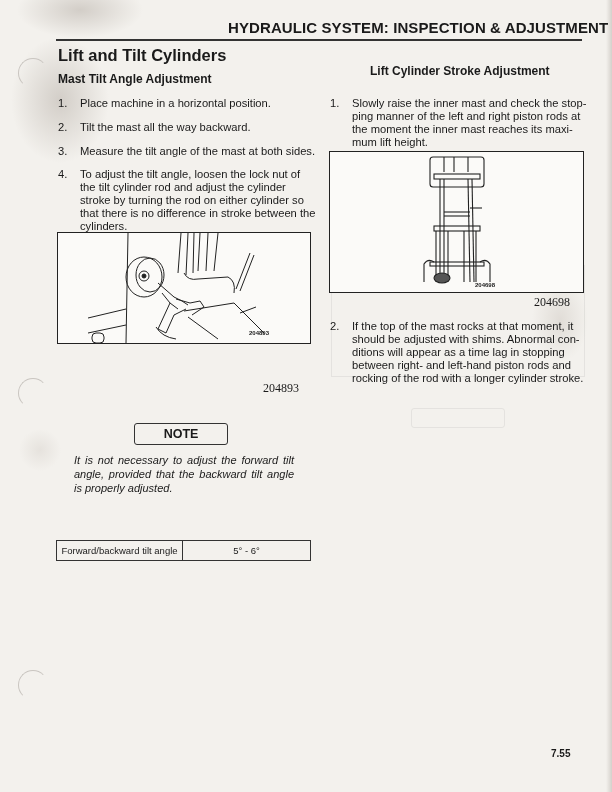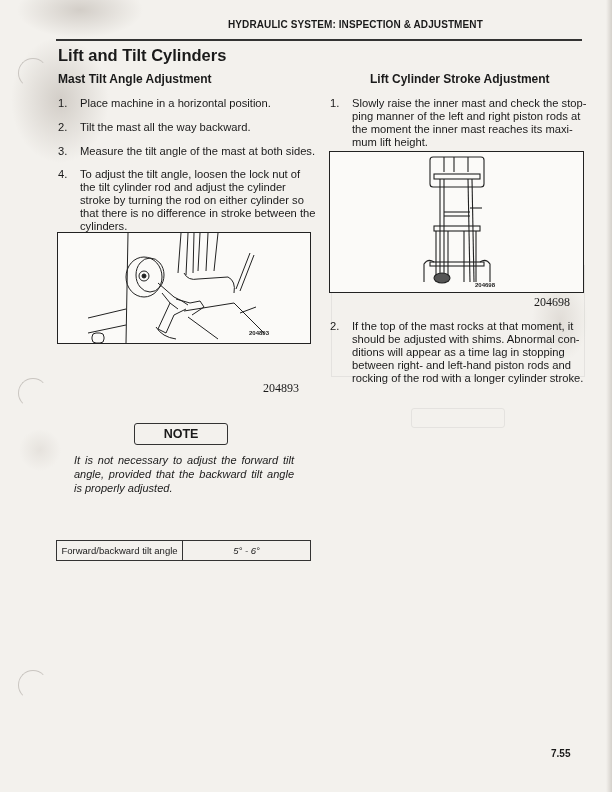--- a/index.html
+++ b/index.html
@@ -22,21 +22,21 @@
     position: absolute; width: 28px; height: 28px; border-radius: 50%;
     border: 1px solid #c9c5c0; border-right-color: transparent; border-bottom-color: transparent;
     left: 18px;
   }
   .edge-right {
     position: absolute; right: 0; top: 0; width: 6px; height: 792px;
     background: linear-gradient(to right, rgba(0,0,0,0), rgba(120,110,100,0.25));
   }
   .header-title {
     position: absolute; left: 228px; top: 19px;
-    font-weight: bold; font-size: 10px; letter-spacing: 0.1px; white-space: nowrap; text-align: center;
+    font-weight: bold; font-size: 15px; letter-spacing: 0.1px; white-space: nowrap; text-align: center;
   }
   .header-rule {
     position: absolute; left: 56px; top: 39px; width: 526px; height: 1.5px; background: #333;
   }
   .section-title {
     position: absolute; left: 58px; top: 46px; font-weight: bold; font-size: 16.5px;
   }
   .sub-title { position: absolute; font-weight: bold; font-size: 12px; text-align: center; }
   .step {
     position: absolute; font-size: 11.2px; line-height: 13.2px;
@@ -61,21 +61,21 @@
   .note-text {
     position: absolute; left: 74px; top: 453px; width: 220px;
     font-style: italic; font-size: 11px; line-height: 14px; text-align: justify;
   }
   .spec-table {
     position: absolute; left: 56px; top: 519px; width: 253px; height: 19px;
     border: 1px solid #333; display: flex; font-size: 9.5px; margin-top: 21px;
   }
   .spec-table .cell { display: flex; align-items: center; justify-content: center; }
   .spec-table .c1 { width: 125px; border-right: 1px solid #333; }
-  .spec-table .c2 { flex: 1; font-style: italic; }
+  .spec-table .c2 { flex: 1; }
   .page-number {
     position: absolute; left: 551px; top: 748px; font-weight: bold; font-size: 10px;
   }
   .ghost {
     position: absolute; border: 1px solid rgba(120,120,120,0.12);
   }
 </style>
 </head>
 <body>
 
@@ -151,21 +151,21 @@
 <div class="fig-caption" style="left:263px;top:381px;">204893</div>
 
 <div class="note-box">NOTE</div>
 <div class="note-text">It is not necessary to adjust the forward tilt angle, provided that the backward tilt angle is properly adjusted.</div>
 
 <div class="spec-table">
   <div class="cell c1">Forward/backward tilt angle</div>
   <div class="cell c2">5° - 6°</div>
 </div>
 
-<div class="sub-title" style="left:330px;top:72px;padding-left:40px;">Lift Cylinder Stroke Adjustment</div>
+<div class="sub-title" style="left:330px;top:64px;padding-left:40px;">Lift Cylinder Stroke Adjustment</div>
 
 <div class="step" style="left:330px;top:97px;width:260px;height:54px;">
   <span class="num">1.</span>
   <div class="txt" style="top:0">Slowly raise the inner mast and check the stop-</div>
   <div class="txt" style="top:26px">the moment the inner mast reaches its maxi-</div>
   <div class="txt" style="top:13px">ping manner of the left and right piston rods at</div>
   <div class="txt" style="top:39px">mum lift height.</div>
 </div>
 
 <div class="figure" style="left:329px;top:151px;width:253px;height:140px;">

